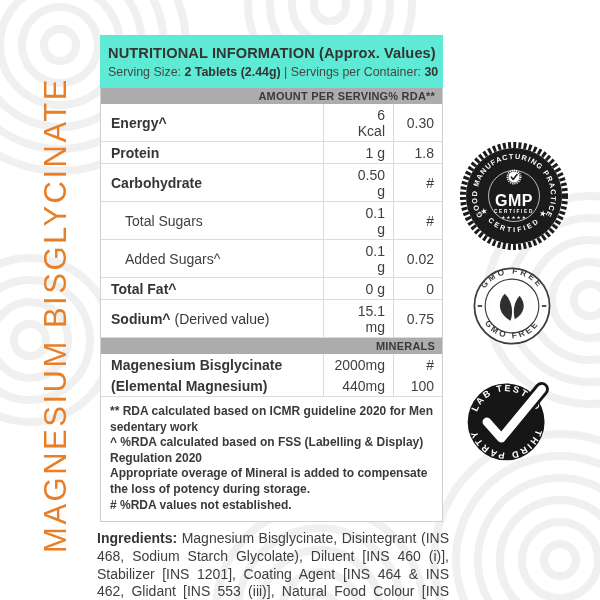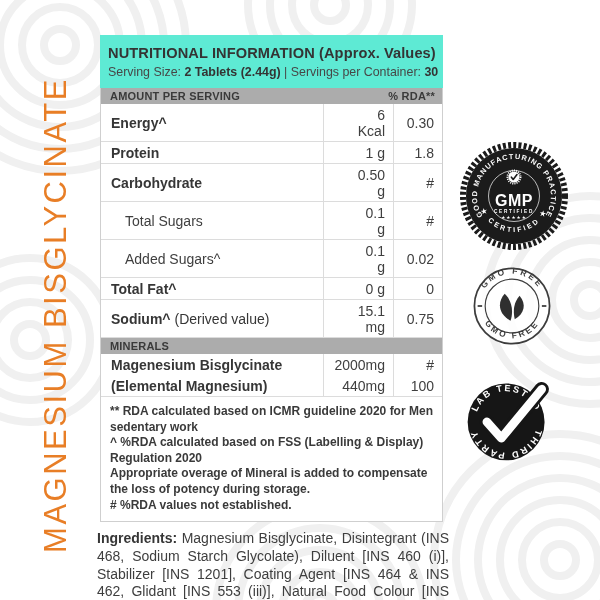--- a/index.html
+++ b/index.html
@@ -23,21 +23,21 @@
 
   
   .panel{position:absolute;left:100px;top:35px;width:343px;z-index:1;}
   .panel-header{background:#5eead4;padding:10px 10px 9px 8px;}
   .panel-title{font-size:14.6px;font-weight:700;text-align:center;color:#343434;letter-spacing:0.1px;white-space:nowrap;}
   .serving-line{font-size:12.4px;margin-top:4px;color:#474747;white-space:nowrap;}
   .serving-line b{color:#343434;}
 
   .table-outer{border:1px solid #cfcfcf;border-top:none;background:#fff;}
   .bar{
-    background:#acacac;display:flex;justify-content:space-between;align-items:center;
+    background:#acacac;display:flex;justify-content:flex-end;align-items:center;
     padding:2px 7px 2px 9px;font-size:11px;font-weight:700;color:#3a3a3a;letter-spacing:0.2px;
   }
   .trow{display:grid;grid-template-columns:1fr 70px 49px;}
   .trow .c{
     border-bottom:1px solid #dcdcdc;padding:2.5px 8px 2.5px 10px;
     font-size:14px;color:#3f3f3f;display:flex;align-items:center;
   }
   .trow .amt,.trow .rda{border-left:1px solid #dcdcdc;justify-content:flex-end;text-align:right;padding-right:8px;padding-left:33px;}
   .trow .name.bold, .b{font-weight:700;color:#363636;}
   .trow .name .suffix{font-weight:400;margin-left:4px;}

